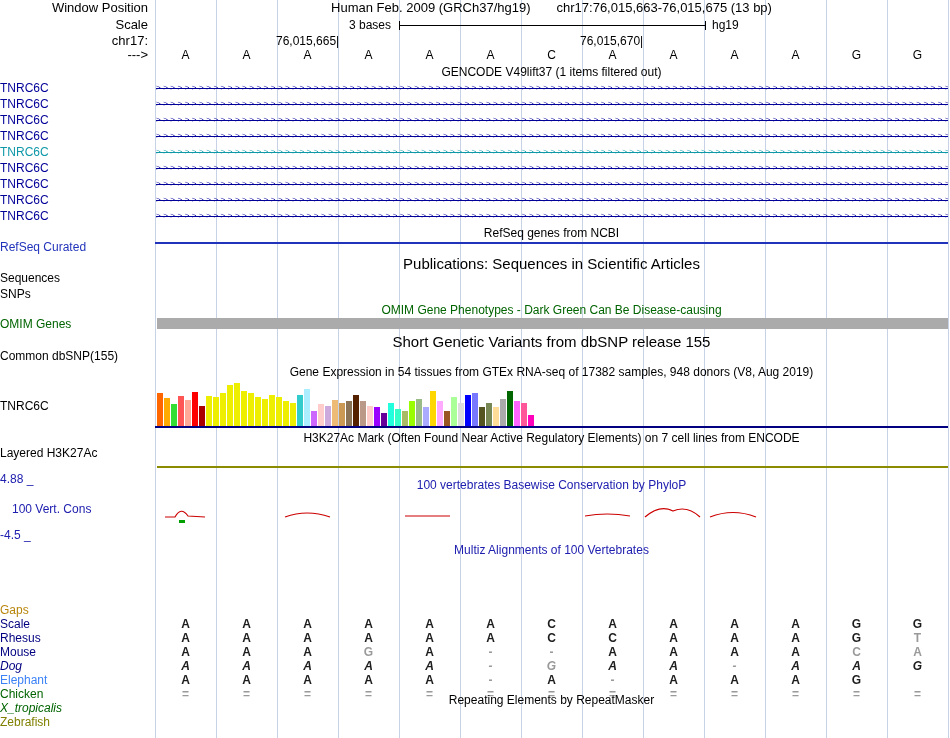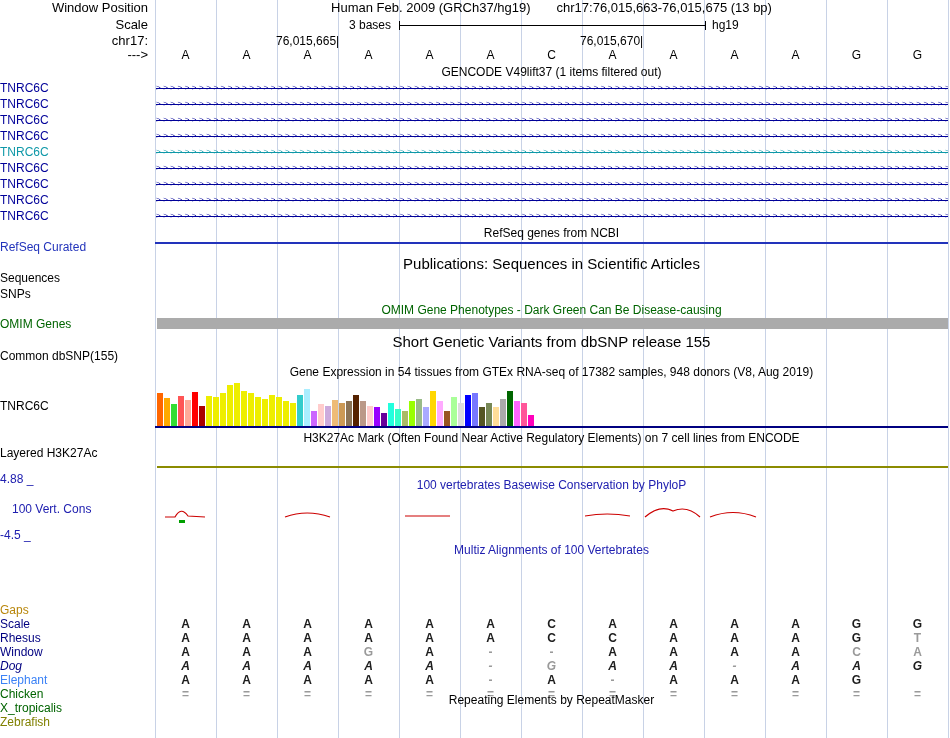--- a/index.html
+++ b/index.html
@@ -281,21 +281,21 @@
         <div class="base-cell mz-base" style="left: 460px; color: rgb(28, 28, 28);">A</div>
         <div class="base-cell mz-base" style="left: 521px; color: rgb(28, 28, 28);">C</div>
         <div class="base-cell mz-base" style="left: 582px; color: rgb(28, 28, 28);">C</div>
         <div class="base-cell mz-base" style="left: 643px; color: rgb(28, 28, 28);">A</div>
         <div class="base-cell mz-base" style="left: 704px; color: rgb(28, 28, 28);">A</div>
         <div class="base-cell mz-base" style="left: 765px; color: rgb(28, 28, 28);">A</div>
         <div class="base-cell mz-base" style="left: 826px; color: rgb(28, 28, 28);">G</div>
         <div class="base-cell mz-base" style="left: 887px; color: rgb(154, 154, 154);">T</div>
       </div>
       <div class="mz-row" style="top: 42px;">
-        <div class="row-label" style="color: rgb(0, 0, 128);">Window</div>
+        <div class="row-label" style="color: rgb(0, 0, 128);">Mouse</div>
         <div class="base-cell mz-base" style="left: 155px; color: rgb(28, 28, 28);">A</div>
         <div class="base-cell mz-base" style="left: 216px; color: rgb(28, 28, 28);">A</div>
         <div class="base-cell mz-base" style="left: 277px; color: rgb(28, 28, 28);">A</div>
         <div class="base-cell mz-base" style="left: 338px; color: rgb(154, 154, 154);">G</div>
         <div class="base-cell mz-base" style="left: 399px; color: rgb(28, 28, 28);">A</div>
         <div class="base-cell mz-base" style="left: 460px; color: rgb(154, 154, 154);">-</div>
         <div class="base-cell mz-base" style="left: 521px; color: rgb(154, 154, 154);">-</div>
         <div class="base-cell mz-base" style="left: 582px; color: rgb(28, 28, 28);">A</div>
         <div class="base-cell mz-base" style="left: 643px; color: rgb(28, 28, 28);">A</div>
         <div class="base-cell mz-base" style="left: 704px; color: rgb(28, 28, 28);">A</div>
@@ -344,21 +344,21 @@
         <div class="base-cell mz-base" style="left: 460px; color: rgb(154, 154, 154);">=</div>
         <div class="base-cell mz-base" style="left: 521px; color: rgb(154, 154, 154);">=</div>
         <div class="base-cell mz-base" style="left: 582px; color: rgb(154, 154, 154);">=</div>
         <div class="base-cell mz-base" style="left: 643px; color: rgb(154, 154, 154);">=</div>
         <div class="base-cell mz-base" style="left: 704px; color: rgb(154, 154, 154);">=</div>
         <div class="base-cell mz-base" style="left: 765px; color: rgb(154, 154, 154);">=</div>
         <div class="base-cell mz-base" style="left: 826px; color: rgb(154, 154, 154);">=</div>
         <div class="base-cell mz-base" style="left: 887px; color: rgb(154, 154, 154);">=</div>
       </div>
       <div class="mz-row" style="top: 98px;">
-        <div class="row-label" style="color: rgb(0, 100, 0);">X_tropicalis</div>
+        <div class="row-label" style="color: rgb(0, 100, 0); font-style: italic;">X_tropicalis</div>
       </div>
       <div class="mz-row" style="top: 112px;">
         <div class="row-label" style="color: rgb(128, 128, 0);">Zebrafish</div>
       </div>
     </div>
 
   <div class="center-title" style="top:694px">Repeating Elements by RepeatMasker</div>
 
 </div>
 

